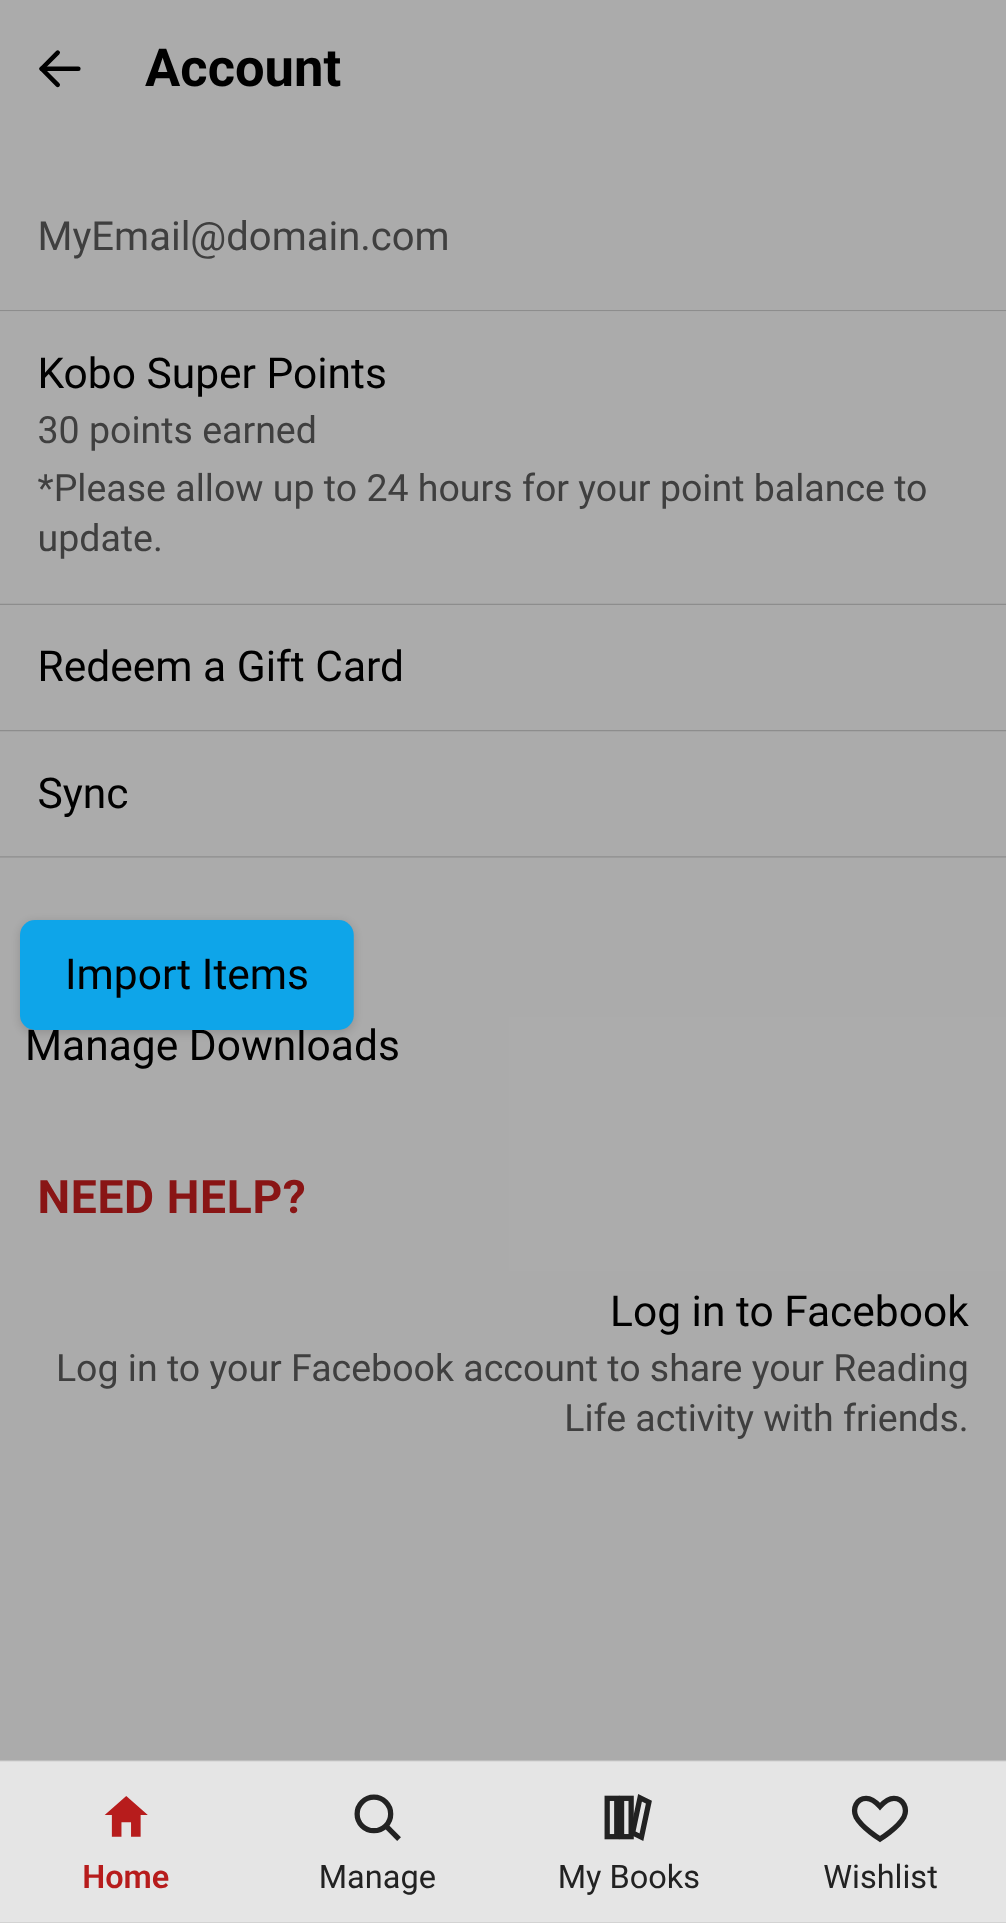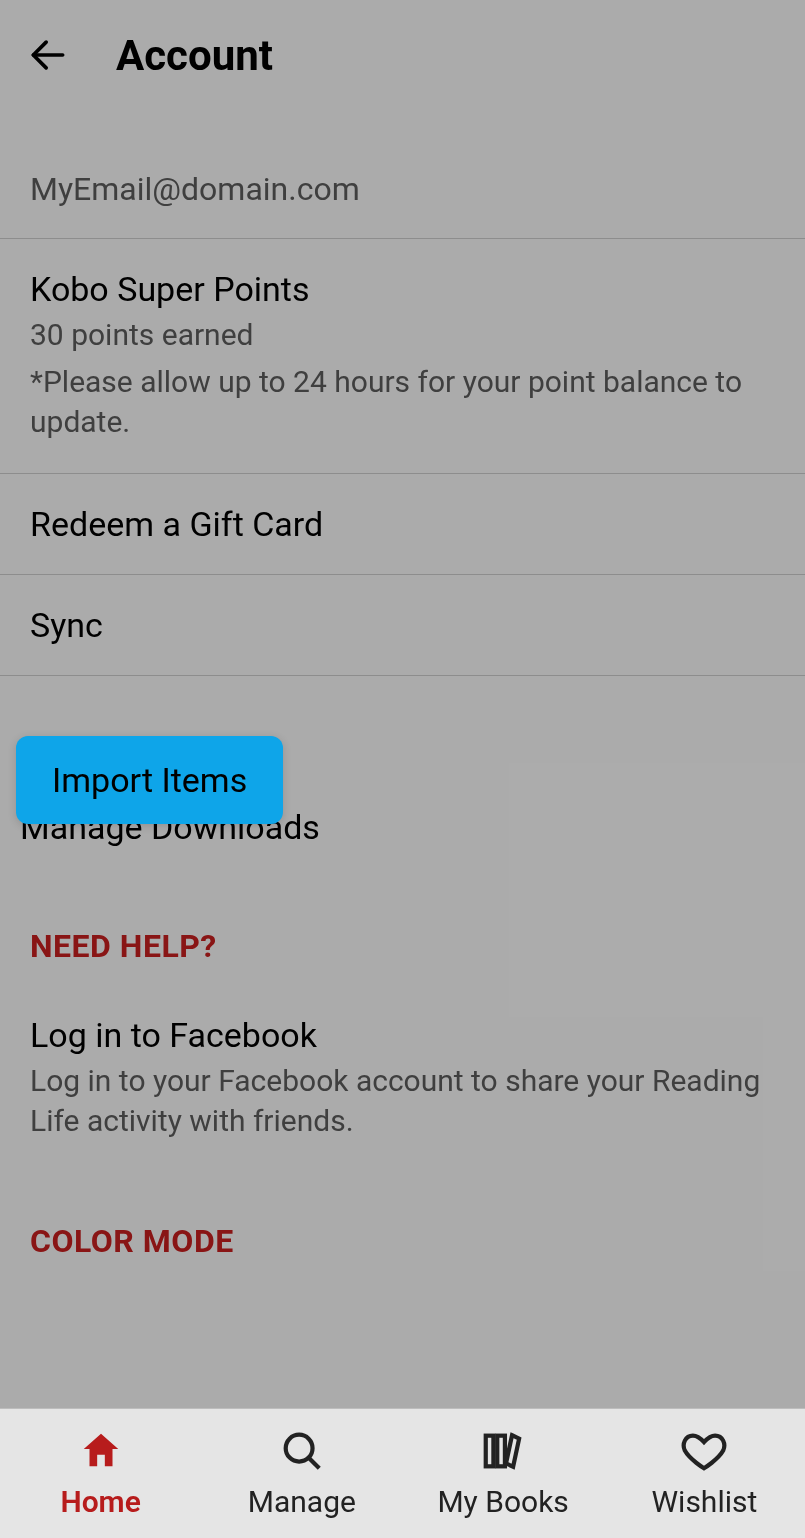--- a/index.html
+++ b/index.html
@@ -47,21 +47,21 @@
     .back-arrow svg {
       width: 44px;
       height: 44px;
     }
     .header-title {
       font-size: 42px;
       font-weight: 700;
       color: #000;
     }
     .email-section {
-      padding: 60px 30px 30px;
+      padding: 60px 30px 40px;
       border-bottom: 1px solid #bdbdbd;
       font-size: 32px;
       color: #555;
     }
     .list {
       background: #e5e5e5;
     }
     .row {
       padding: 30px 30px;
       border-bottom: 1px solid #bdbdbd;
@@ -72,21 +72,21 @@
       font-weight: 400;
     }
     .row-sub {
       font-size: 30px;
       color: #555;
       margin-top: 6px;
       line-height: 1.35;
     }
     .section-header {
       padding: 50px 30px 20px;
-      font-size: 32px;
+      font-size: 37px;
       font-weight: 700;
       color: #b71c1c;
       letter-spacing: 0.5px;
     }
     .highlight-tooltip {
       position: absolute;
       left: 16px;
       top: 736px;
       background: #0ea5e9;
       border-radius: 12px;
@@ -120,21 +120,21 @@
       gap: 10px;
     }
     .nav-icon {
       width: 46px;
       height: 46px;
       display: flex;
       align-items: center;
       justify-content: center;
     }
     .nav-label {
-      font-size: 30px;
+      font-size: 26px;
       color: #222;
     }
     .nav-item.active .nav-label {
       color: #b71c1c;
       font-weight: 600;
     }
     .content {
       height: calc(100% - 110px - 130px);
       overflow: hidden;
     }
@@ -185,26 +185,25 @@
       <div class="row import-row">
         <div class="row-title">Import Items</div>
       </div>
 
       <div class="row" style="border-bottom:none;padding-left:20px;">
         <div class="row-title">Manage Downloads</div>
       </div>
 
       <div class="section-header">NEED HELP?</div>
 
-      <div class="row" style="border-bottom:none;">
+      <div class="row" style="border-bottom:none;text-align:right;">
         <div class="row-title">Log in to Facebook</div>
         <div class="row-sub">Log in to your Facebook account to share your Reading Life activity with friends.</div>
       </div>
 
-      <div class="section-header">COLOR MODE</div>
 
       <div class="partial-row">
         <div class="row-title">Dark Mode</div>
       </div>
 
     </div>
 
   </div>
 
   <div class="dimmer"></div>

